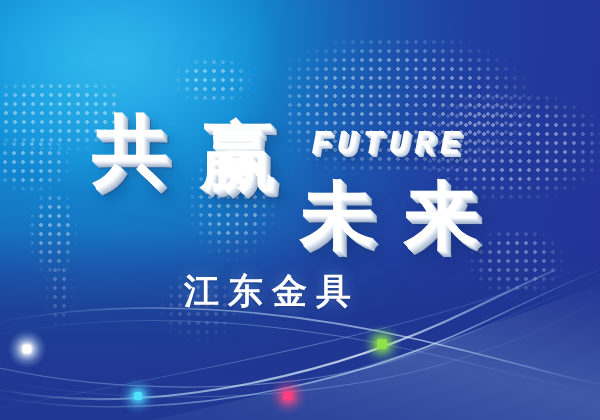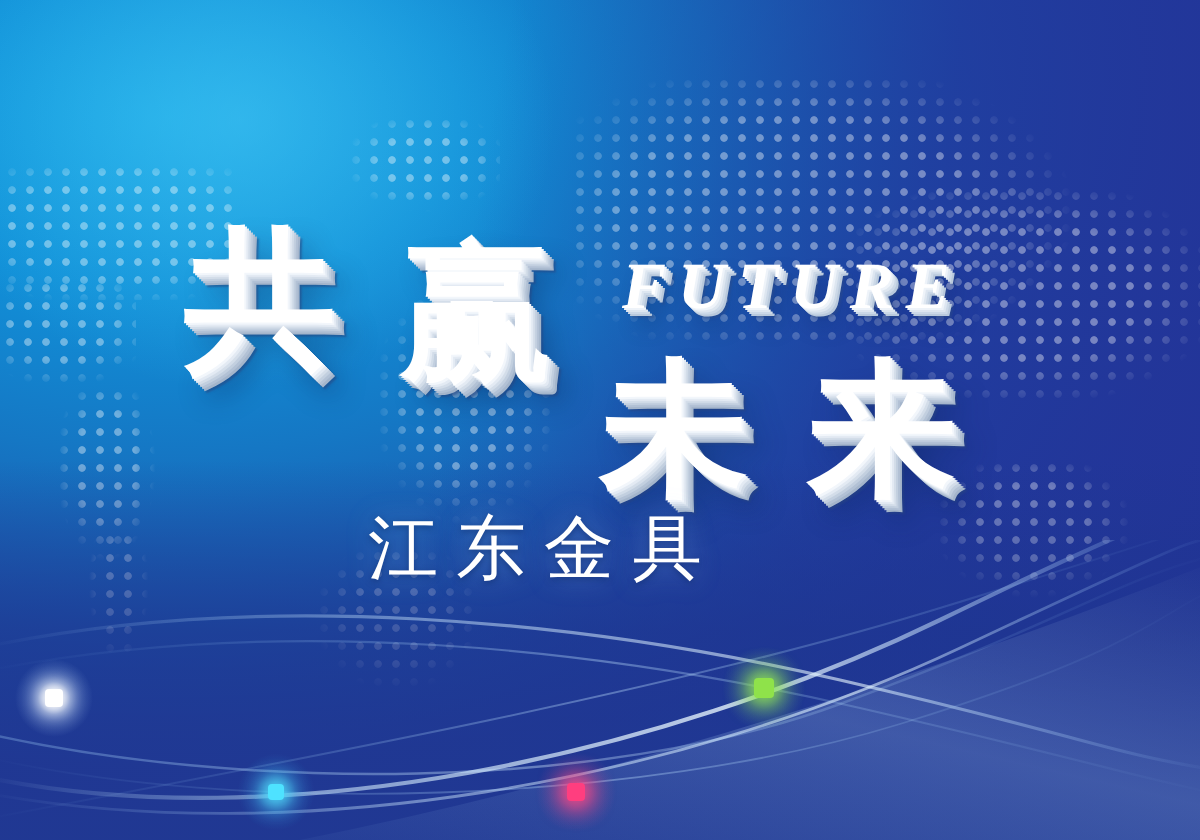--- a/index.html
+++ b/index.html
@@ -114,34 +114,34 @@
       4px 4px 0 #c2cfdf, 5px 5px 0 #b2c1d5, 6px 6px 0 #a4b5cb,
       7px 7px 1px rgba(40,70,130,.55), 9px 10px 14px rgba(10,35,90,.45);
   }
   .t-gong{left:92px;top:112px;font-size:76px;}
   .t-ying{left:200px;top:118px;font-size:76px;}
   .t-wei{left:300px;top:178px;font-size:74px;}
   .t-lai{left:404px;top:178px;font-size:74px;}
 
   .t-future{
     position:absolute;left:311px;top:128px;
-    font-family:Liberation Serif, serif;
+    font-family:Liberation Mono, monospace;
     font-weight:bold;font-style:italic;
     font-size:33px;letter-spacing:6px;
     color:#ffffff;line-height:1;white-space:nowrap;
     text-shadow:
       1px 1px 0 #eef3f9, 2px 2px 0 #dde6f0, 3px 3px 0 #cbd8e7,
       4px 4px 0 #b9c9dc, 5px 5px 1px rgba(45,75,135,.5),
       7px 8px 11px rgba(10,35,90,.42);
   }
 
   .t-sub{
-    position:absolute;left:184px;top:258px;
+    position:absolute;left:184px;top:274px;
     font-family:"DejaVu Sans","Liberation Sans",sans-serif;
-    font-weight:400;
+    font-weight:700;
     font-size:35px;letter-spacing:9px;
     color:#ffffff;line-height:1;white-space:nowrap;
     text-shadow:0 1px 3px rgba(12,40,100,.55), 0 0 14px rgba(160,215,255,.35);
   }
 </style>
 </head>
 <body>
 
 <div class="banner">
 

